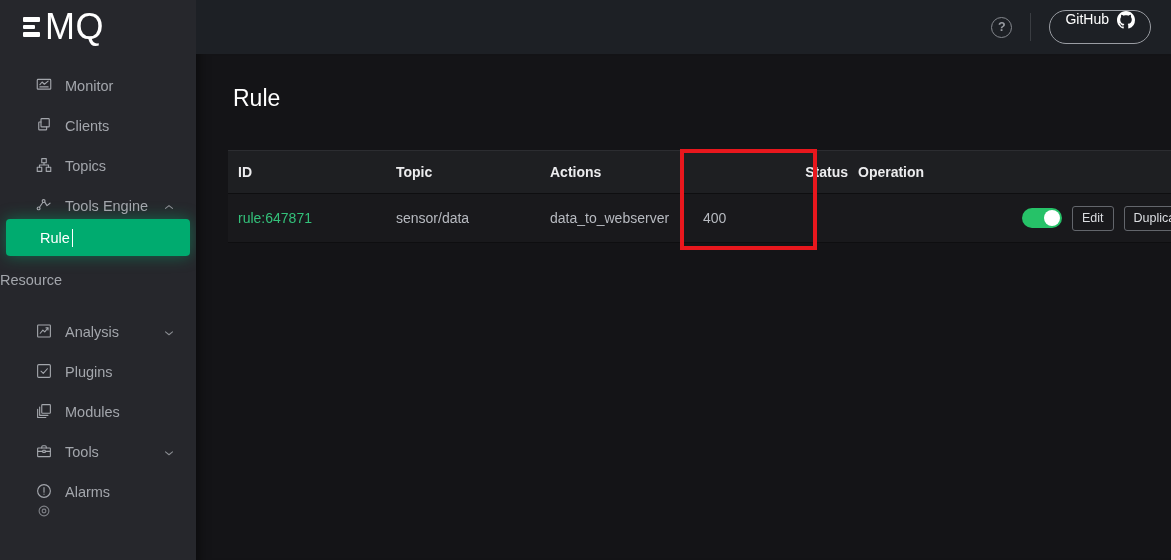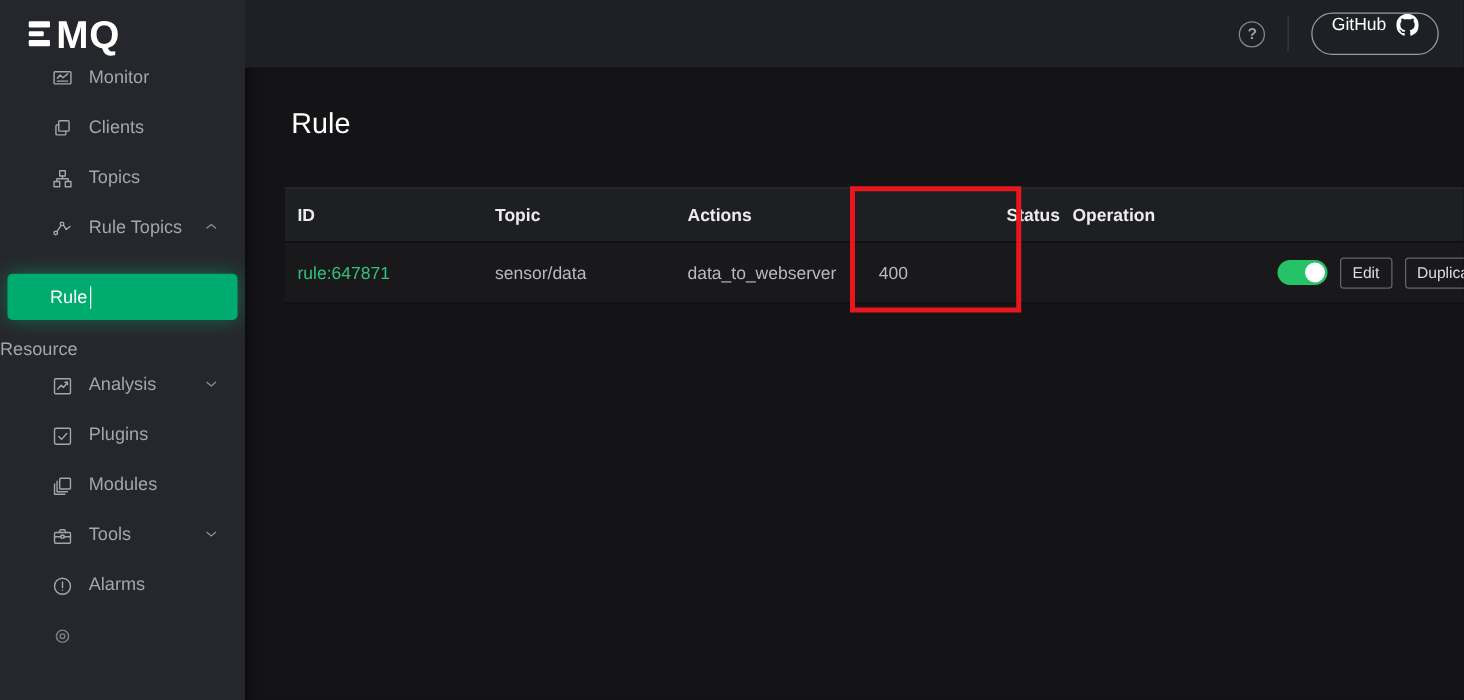--- a/index.html
+++ b/index.html
@@ -11,24 +11,24 @@
   .app{display:flex;width:100%;height:100%;}
 
   
   .sidebar{width:196px;flex-shrink:0;background:#26272c;display:flex;flex-direction:column;}
   .logo{height:54px;display:flex;align-items:center;padding-left:23px;gap:5px;cursor:pointer;}
   .logo-bars{display:flex;flex-direction:column;gap:3px;}
   .logo-bars i{display:block;height:4.5px;background:#fff;border-radius:1px;}
   .logo-bars i:nth-child(1){width:17px;}
   .logo-bars i:nth-child(2){width:12px;}
   .logo-bars i:nth-child(3){width:17px;}
-  .logo-text{color:#fff;font-size:31px;font-weight:700;letter-spacing:.5px;line-height:1;}
+  .logo-text{color:#fff;font-size:36px;font-weight:400;letter-spacing:.5px;line-height:1;}
   .nav{flex:1;}
-  .nav-item{height:40px;display:flex;align-items:flex-start;gap:12px;padding-left:41px;
-    color:#a3a6ac;font-size:14.5px;cursor:pointer;position:relative;white-space:nowrap;}
+  .nav-item{height:40px;display:flex;align-items:flex-end;gap:12px;padding-left:20px;
+    color:#a3a6ac;font-size:14.5px;cursor:pointer;position:relative;white-space:nowrap;margin-left:15px;}
   .nav-item .icon{width:18px;height:18px;display:flex;align-items:center;justify-content:center;flex-shrink:0;}
   .nav-item .icon svg{width:18px;height:18px;stroke:#a3a6ac;fill:none;stroke-width:1.5;stroke-linecap:round;stroke-linejoin:round;}
   .chev{position:absolute;right:20px;width:14px;height:14px;}
   .chev svg{width:14px;height:14px;stroke:#8b8e94;fill:none;stroke-width:1.8;stroke-linecap:round;stroke-linejoin:round;}
   .submenu-active-wrap{padding:5px 6px 4px 6px;}
   .submenu-active{height:37px;background:var(--accent-green,#00ab6f);border-radius:4px;
     display:flex;align-items:center;padding-left:34px;color:#fff;font-size:14.5px;cursor:pointer;
     box-shadow:0 0 16px rgba(0,186,120,.45);}
   .caret{display:inline-block;width:1.5px;height:18px;background:#fff;margin-left:2px;}
   .submenu-item{height:40px;display:flex;align-items:center;
@@ -127,21 +127,21 @@
 
 
       <div class="nav-item">
         <span class="icon">
           <svg viewBox="0 0 24 24">
               <circle cx="4.8" cy="16.5" r="1.9"></circle>
               <circle cx="11.5" cy="6.8" r="1.9"></circle>
               <path d="M6 15l4.3-6.4M13 8.2l3 4.6 4-3.2"></path>
             </svg>
         </span>
-        <span>Rule Topics</span>
+        <span>Tools Engine</span>
         <span class="chev">
           <svg viewBox="0 0 24 24">
               <polyline points="6 14.5 12 9.5 18 14.5"></polyline>
             </svg>
         </span>
       </div>
 
       <div class="submenu-active-wrap">
         <div class="submenu-active">
           <span>Rule</span>

